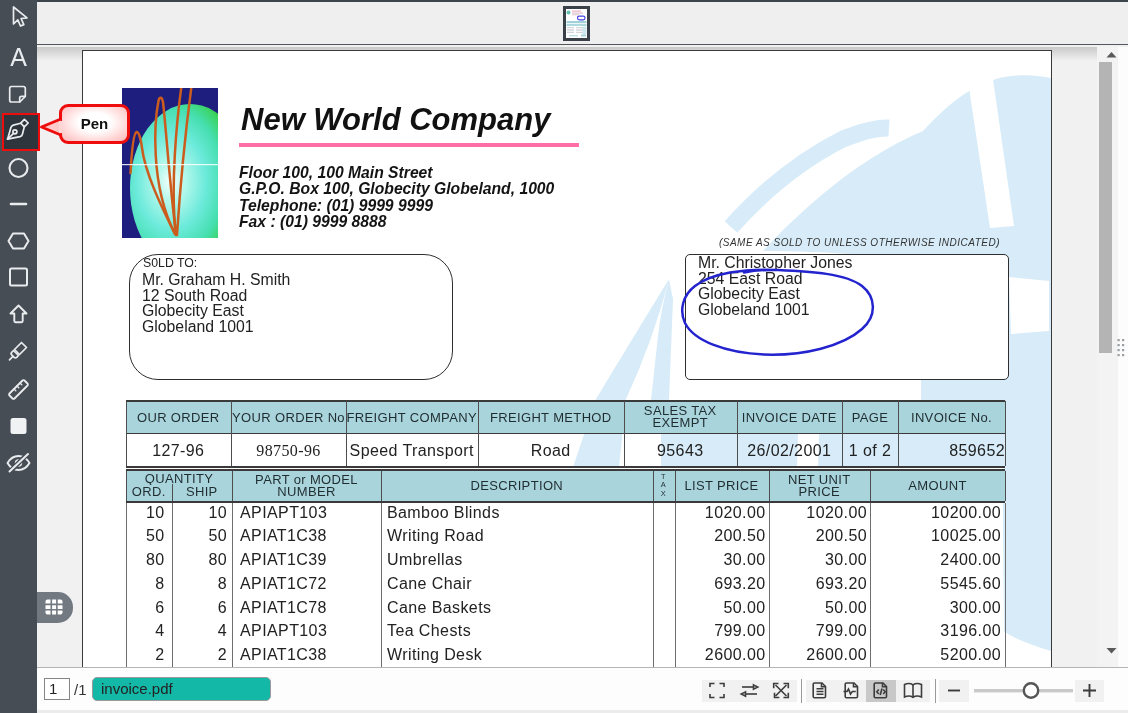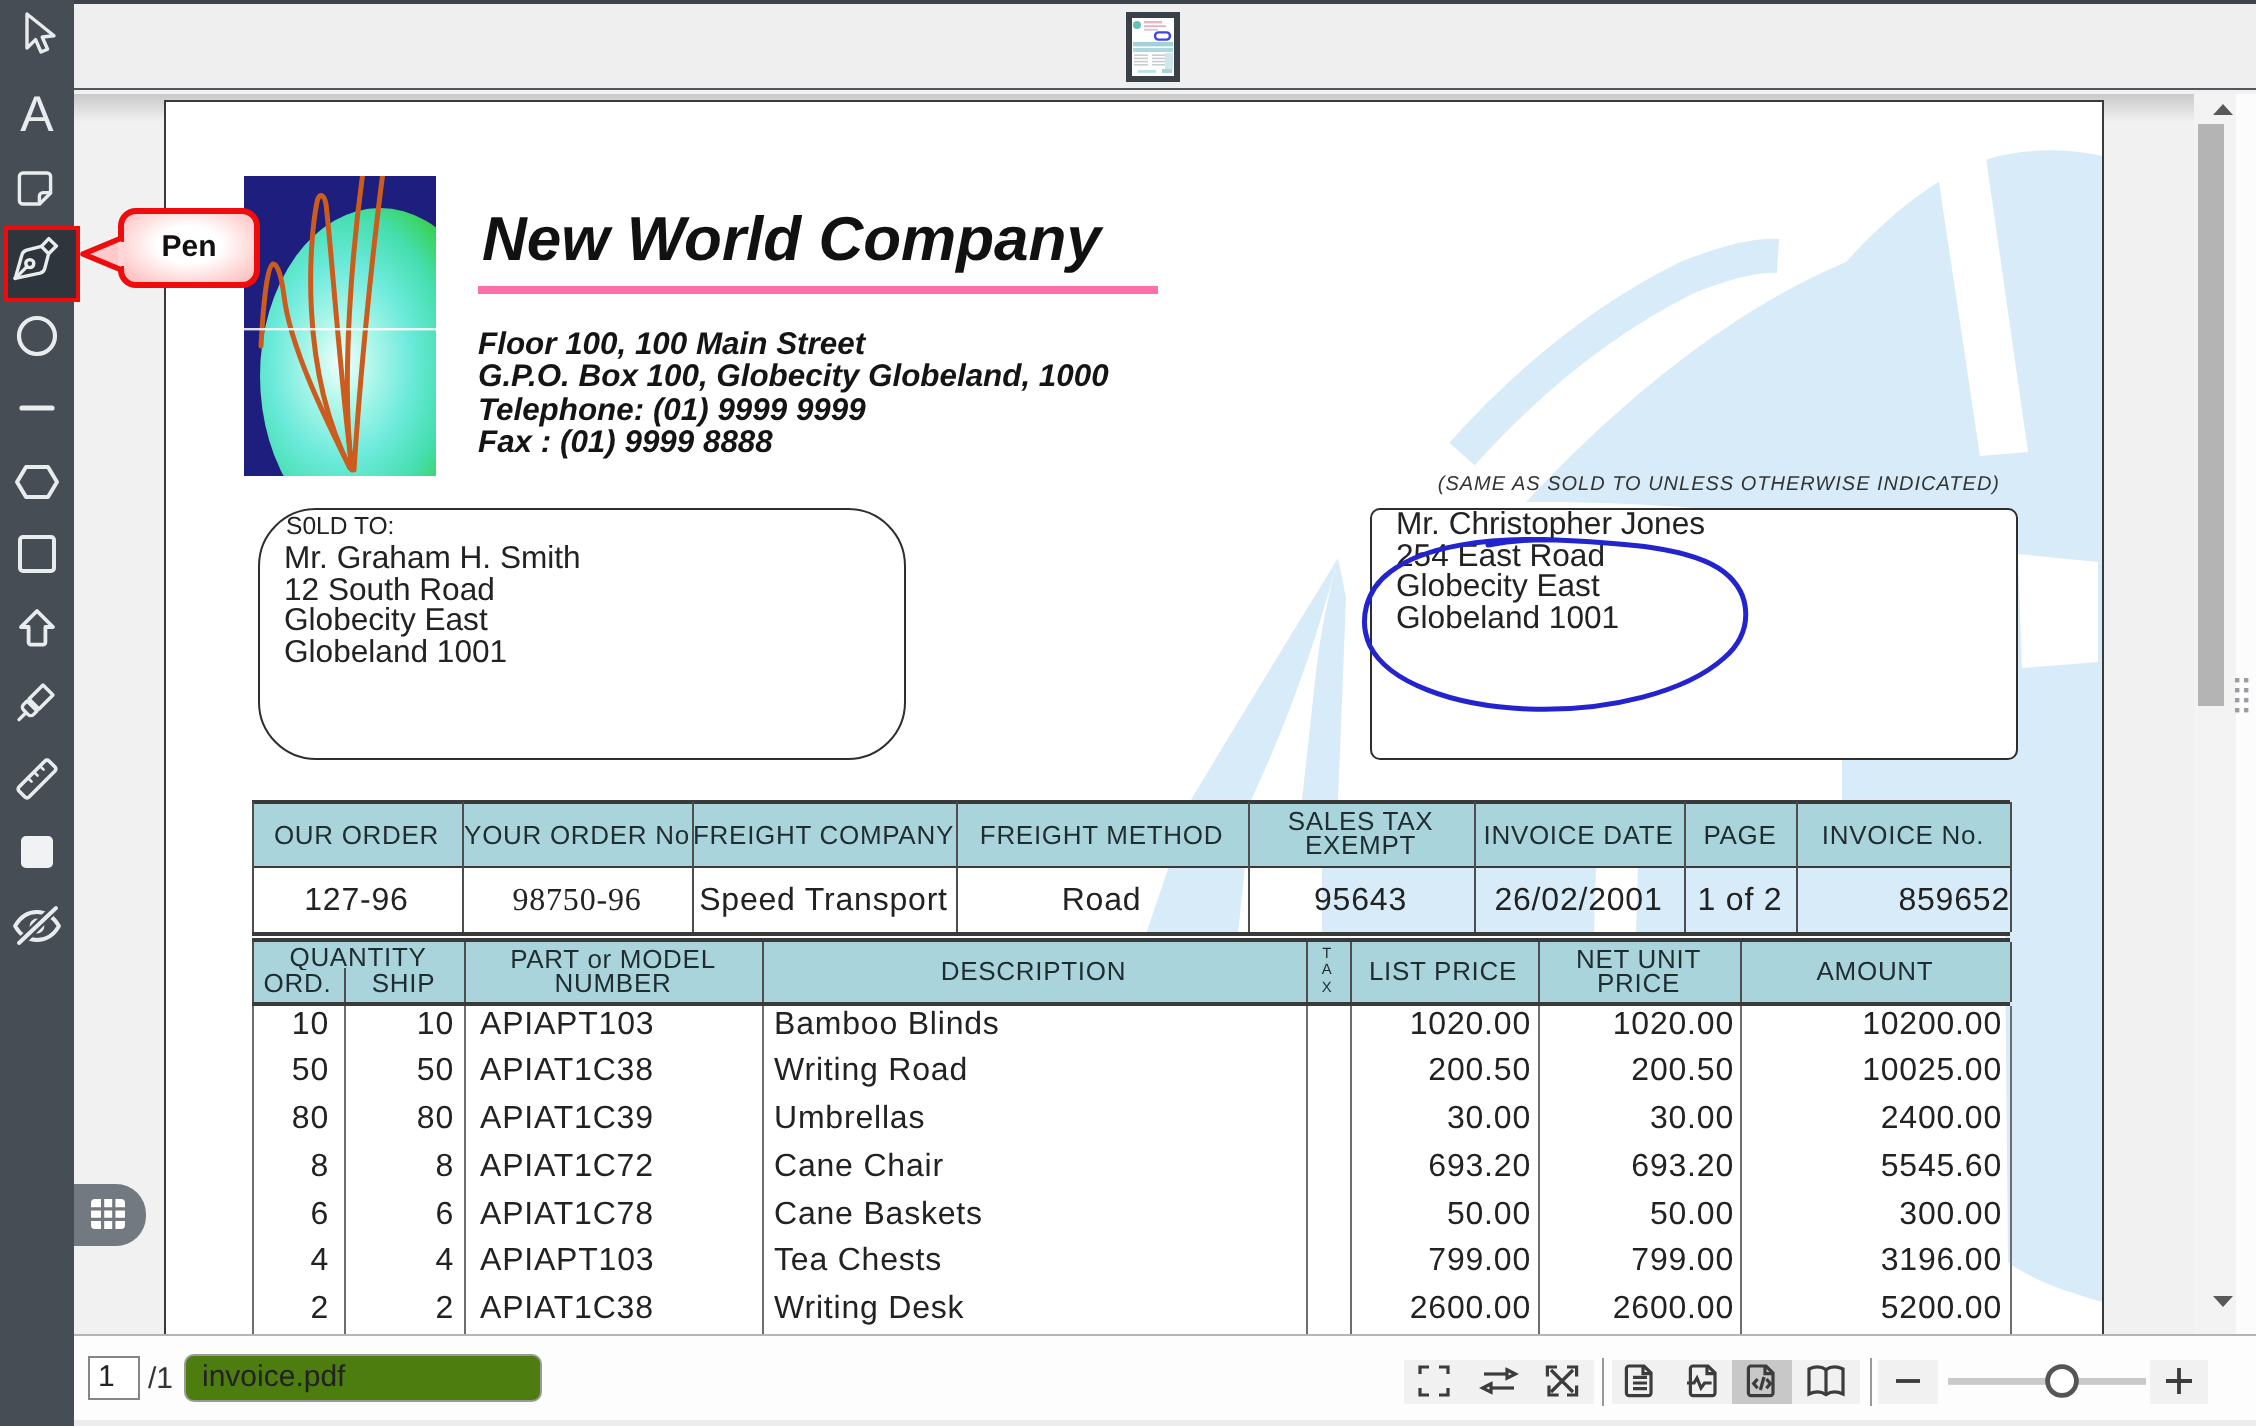--- a/index.html
+++ b/index.html
@@ -27,21 +27,21 @@
   
   #tooltip { left:59px; top:104px; width:71px; height:40px; border:3px solid #ee0c0c; border-radius:9px;
      background:radial-gradient(ellipse at 50% 45%, #ffffff 0%, #ffffff 35%, #ffd2d2 75%, #f8b9b9 100%);
      z-index:40; text-align:center; line-height:34px; font-weight:bold; font-size:15px; color:#111; }
 
   
   #bottombar { left:37px; top:667px; width:1091px; height:43px; background:#fdfdfd; border-top:1px solid #b5b5b5; z-index:20; }
   #bottomstrip { left:37px; top:710px; width:1091px; height:3px; background:#ececec; z-index:20; }
   #pageinput { left:44px; top:678px; width:26px; height:22px; border:1px solid #858585; background:#fff; font-size:15px; color:#222; padding-left:4px; line-height:20px; z-index:21; }
   #pagecount { left:74px; top:681px; font-size:15px; color:#333; z-index:21; }
-  #fileinput { left:92px; top:677px; width:179px; height:24px; border:1px solid #9a9a9a; border-radius:5px; background:#4d7c0f; font-size:15px; color:#222; padding-left:8px; line-height:22px; z-index:21; }
+  #fileinput { left:92px; top:677px; width:179px; height:24px; border:1px solid #9a9a9a; border-radius:5px; background:#14b8a6; font-size:15px; color:#222; padding-left:8px; line-height:22px; z-index:21; }
   .btngroup { top:680px; height:22px; background:#f1f1f1; z-index:21; }
   .vsep { top:679px; width:1px; height:24px; background:#9a9a9a; z-index:21; }
   .bicon { z-index:22; }
 
   
   #page { left:82px; top:50px; width:970px; height:617px; background:#fff; border:1px solid #3a3a3a; border-bottom:none; overflow:hidden; z-index:5; }
   #wm { left:0; top:0; width:968px; height:617px; }
 
   #logo { left:39px; top:37px; width:96px; height:150px; }
   #title { left:158px; top:52.5px; font-size:31px; font-weight:bold; font-style:italic; color:#111; line-height:1; letter-spacing:0px; white-space:nowrap; }

